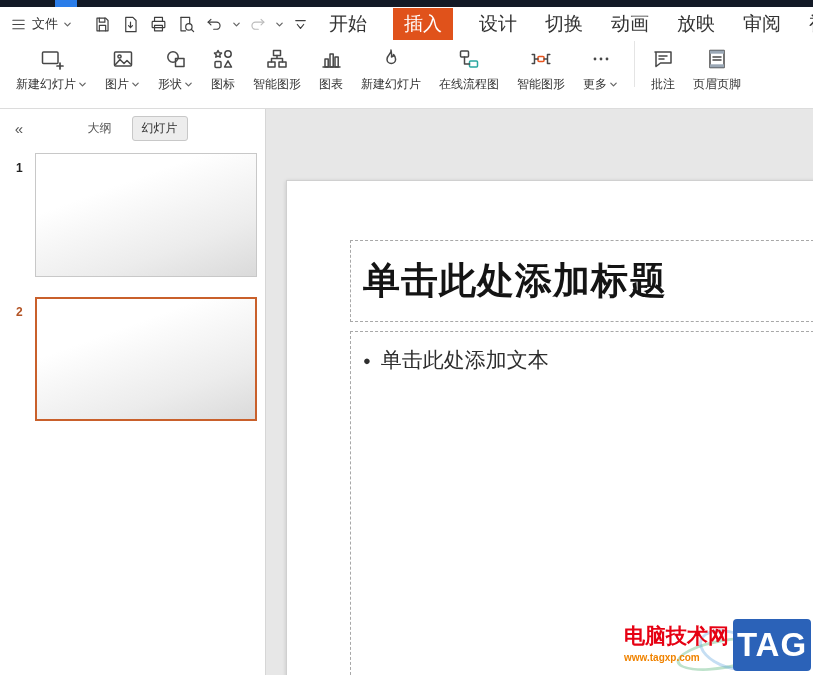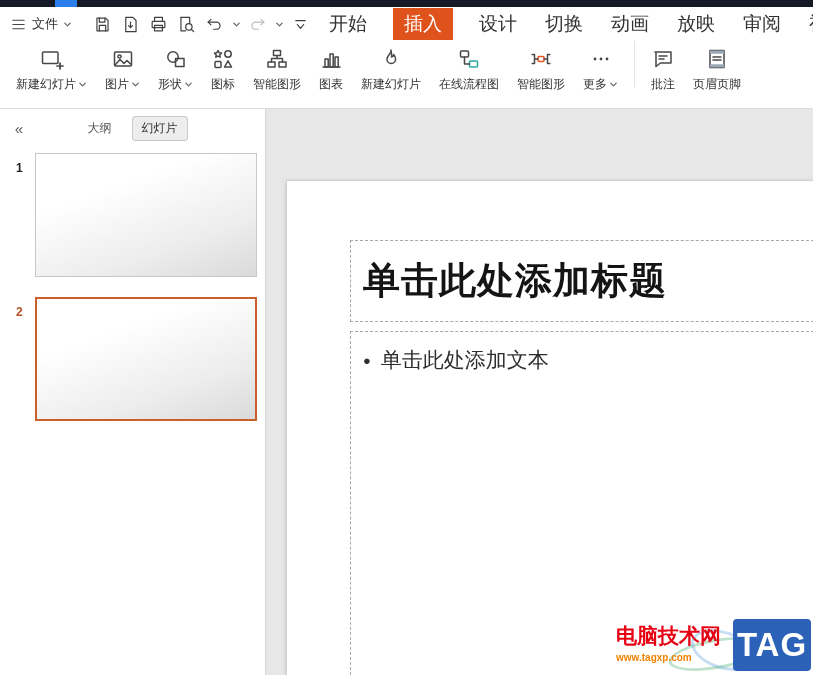--- a/index.html
+++ b/index.html
@@ -49,21 +49,21 @@
   .thumb-row.selected .thumb { border:2px solid #c9602b; }
 
   .canvas { flex:1; background:#e7e7e7; position:relative; overflow:hidden; }
   .slide { position:absolute; left:20px; top:71px; width:920px; height:820px; background:#fff; border:1px solid #d0d0d0; box-shadow:0 1px 4px rgba(0,0,0,.15); }
   .ph { position:absolute; left:63px; border:1px dashed #a8a8a8; }
   .ph-title { top:59px; width:900px; height:82px; display:flex; align-items:center; padding-left:12px; font-size:37px; font-weight:700; color:#141414; letter-spacing:1px; cursor:text; }
   .ph-body { top:150px; width:900px; height:700px; padding:14px 0 0 12px; font-size:21px; color:#2e2e2e; cursor:text; }
   .bullet { font-size:13px; vertical-align:2px; margin-right:10px; color:#2e2e2e; }
 
   
-  .watermark { position:absolute; right:2px; bottom:4px; display:flex; align-items:center; gap:12px; }
+  .watermark { position:absolute; right:2px; bottom:4px; display:flex; align-items:center; gap:4px; }
   .wm-texts { position:relative; z-index:1; display:flex; flex-direction:column; }
   .wm-name { font-size:21px; font-weight:700; color:var(--wm-red,#e60113); line-height:25px; }
   .wm-url { font-size:10px; font-weight:700; color:var(--wm-orange,#f08300); line-height:19px; }
   .wm-logo { width:78px; height:52px; background:var(--wm-blue,#2b62b8); color:#fff; font-weight:700; font-size:33px; display:flex; align-items:center; justify-content:center; border-radius:4px; letter-spacing:1px; position:relative; z-index:1; }
   .wm-swirl-green { position:absolute; left:52px; top:20px; width:96px; height:30px; border:3px solid rgba(110,190,140,.45); border-radius:50%; transform:rotate(-10deg); z-index:0; }
   .wm-swirl-blue { position:absolute; left:74px; top:12px; width:66px; height:38px; border:3px solid rgba(90,160,220,.35); border-radius:50%; transform:rotate(18deg); z-index:0; }
 </style>
 </head>
 <body>
 

